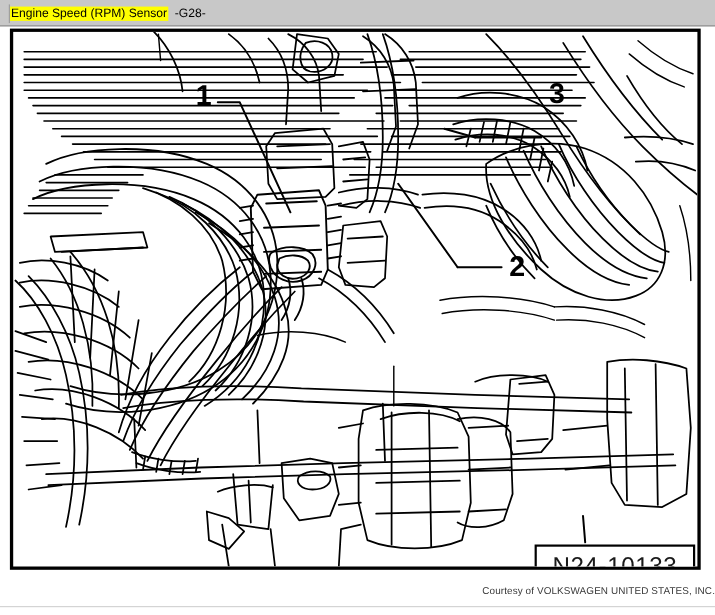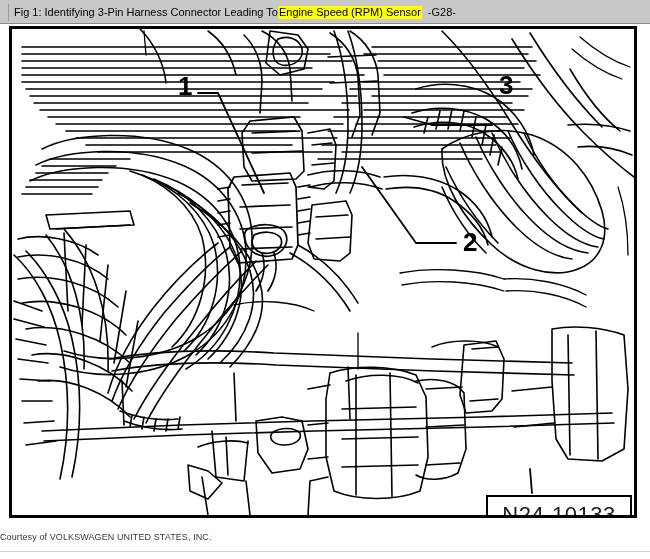--- a/index.html
+++ b/index.html
@@ -125,21 +125,21 @@
 
   
   #footer {
     position: absolute;
     left: 0;
     top: 528px;
     width: 650px;
     height: 18px;
     display: flex;
     align-items: center;
-    justify-content: flex-start;
+    justify-content: flex-end;
   }
   #footer-text {
     font-size: 9px;
     line-height: 11px;
     color: #3a3a3a;
     letter-spacing: 0.1px;
   }
   #footer-rule {
     position: absolute;
     left: 0;
@@ -147,21 +147,20 @@
     width: 650px;
     height: 1px;
     background: #d0d0d0;
   }
 </style>
 </head>
 <body>
 
 <div id="title-bar">
   <div id="title-bar-inner">
-    <span class="title-seg">Fig 1: Identifying 3-Pin Harness Connector Leading To</span>
     <span class="title-seg hl">Engine Speed (RPM) Sensor</span>
     <span class="title-seg plain2">-G28-</span>
   </div>
 </div>
 
 <div id="figure-shadow"></div>
 <div id="figure-frame">
 
   <div id="drawing-canvas">
     <svg viewBox="0 0 622 486" xmlns="http://www.w3.org/2000/svg" fill="none" stroke="#000000" stroke-width="1.6" stroke-linecap="round" stroke-linejoin="round">

